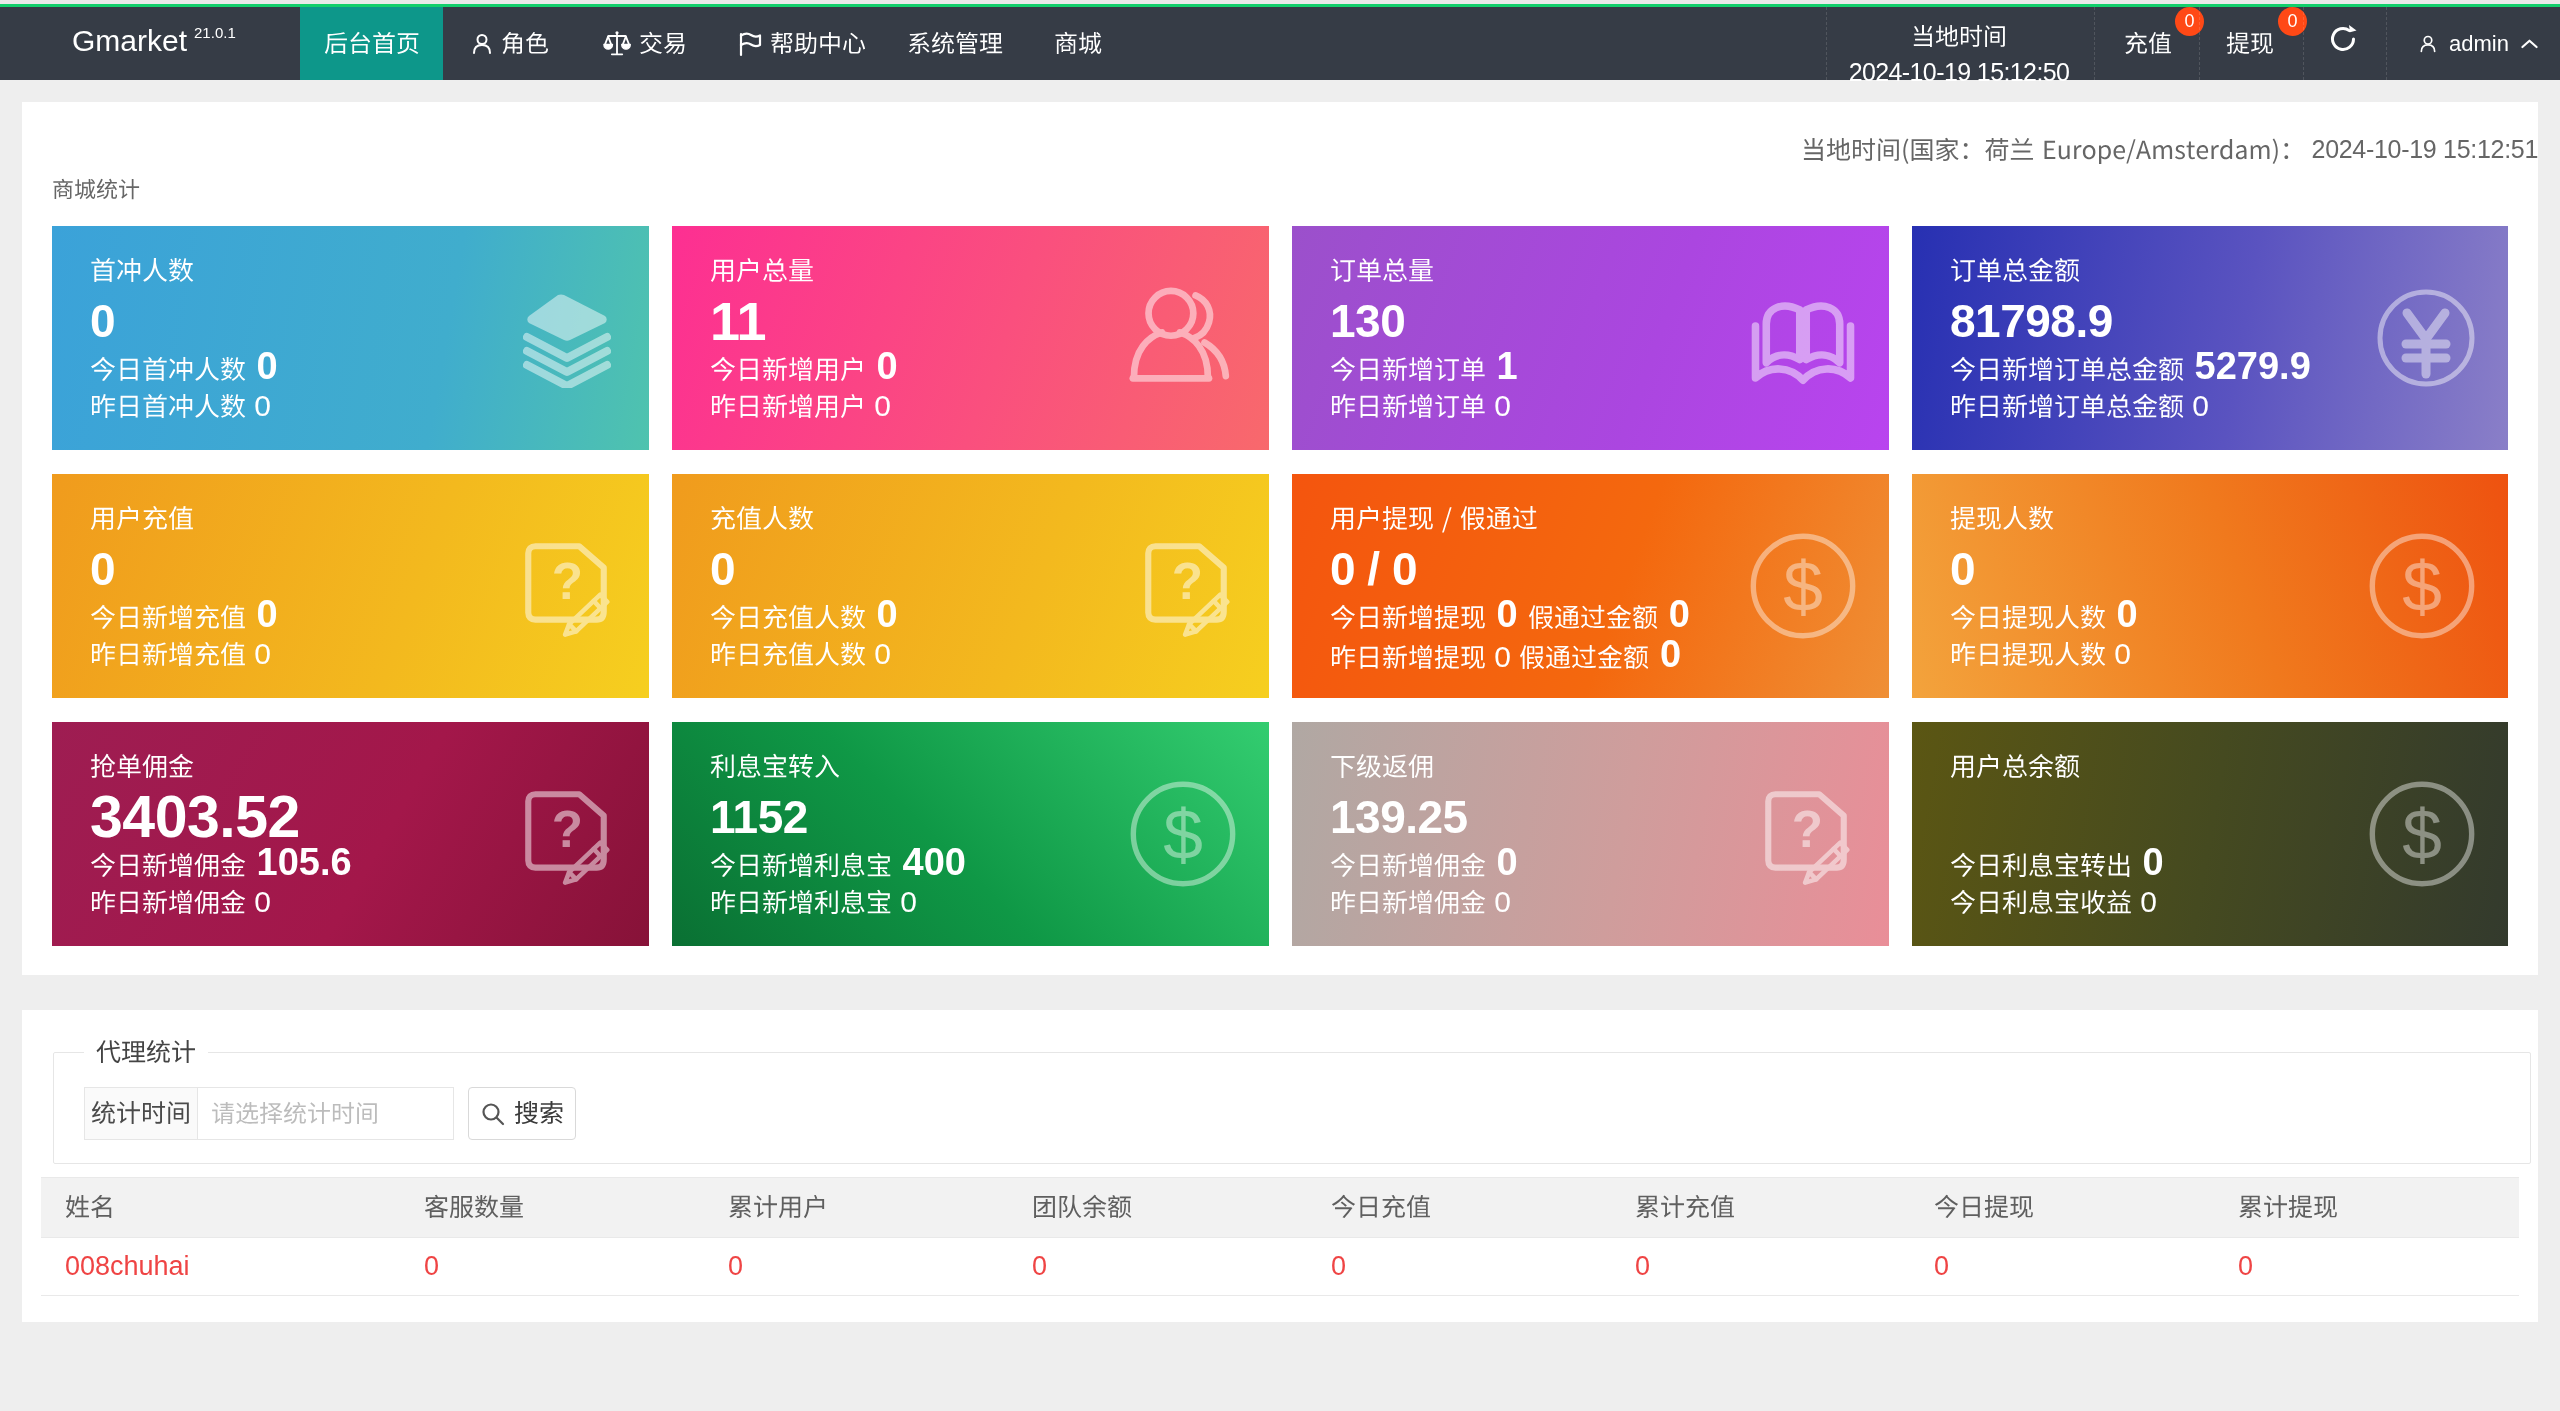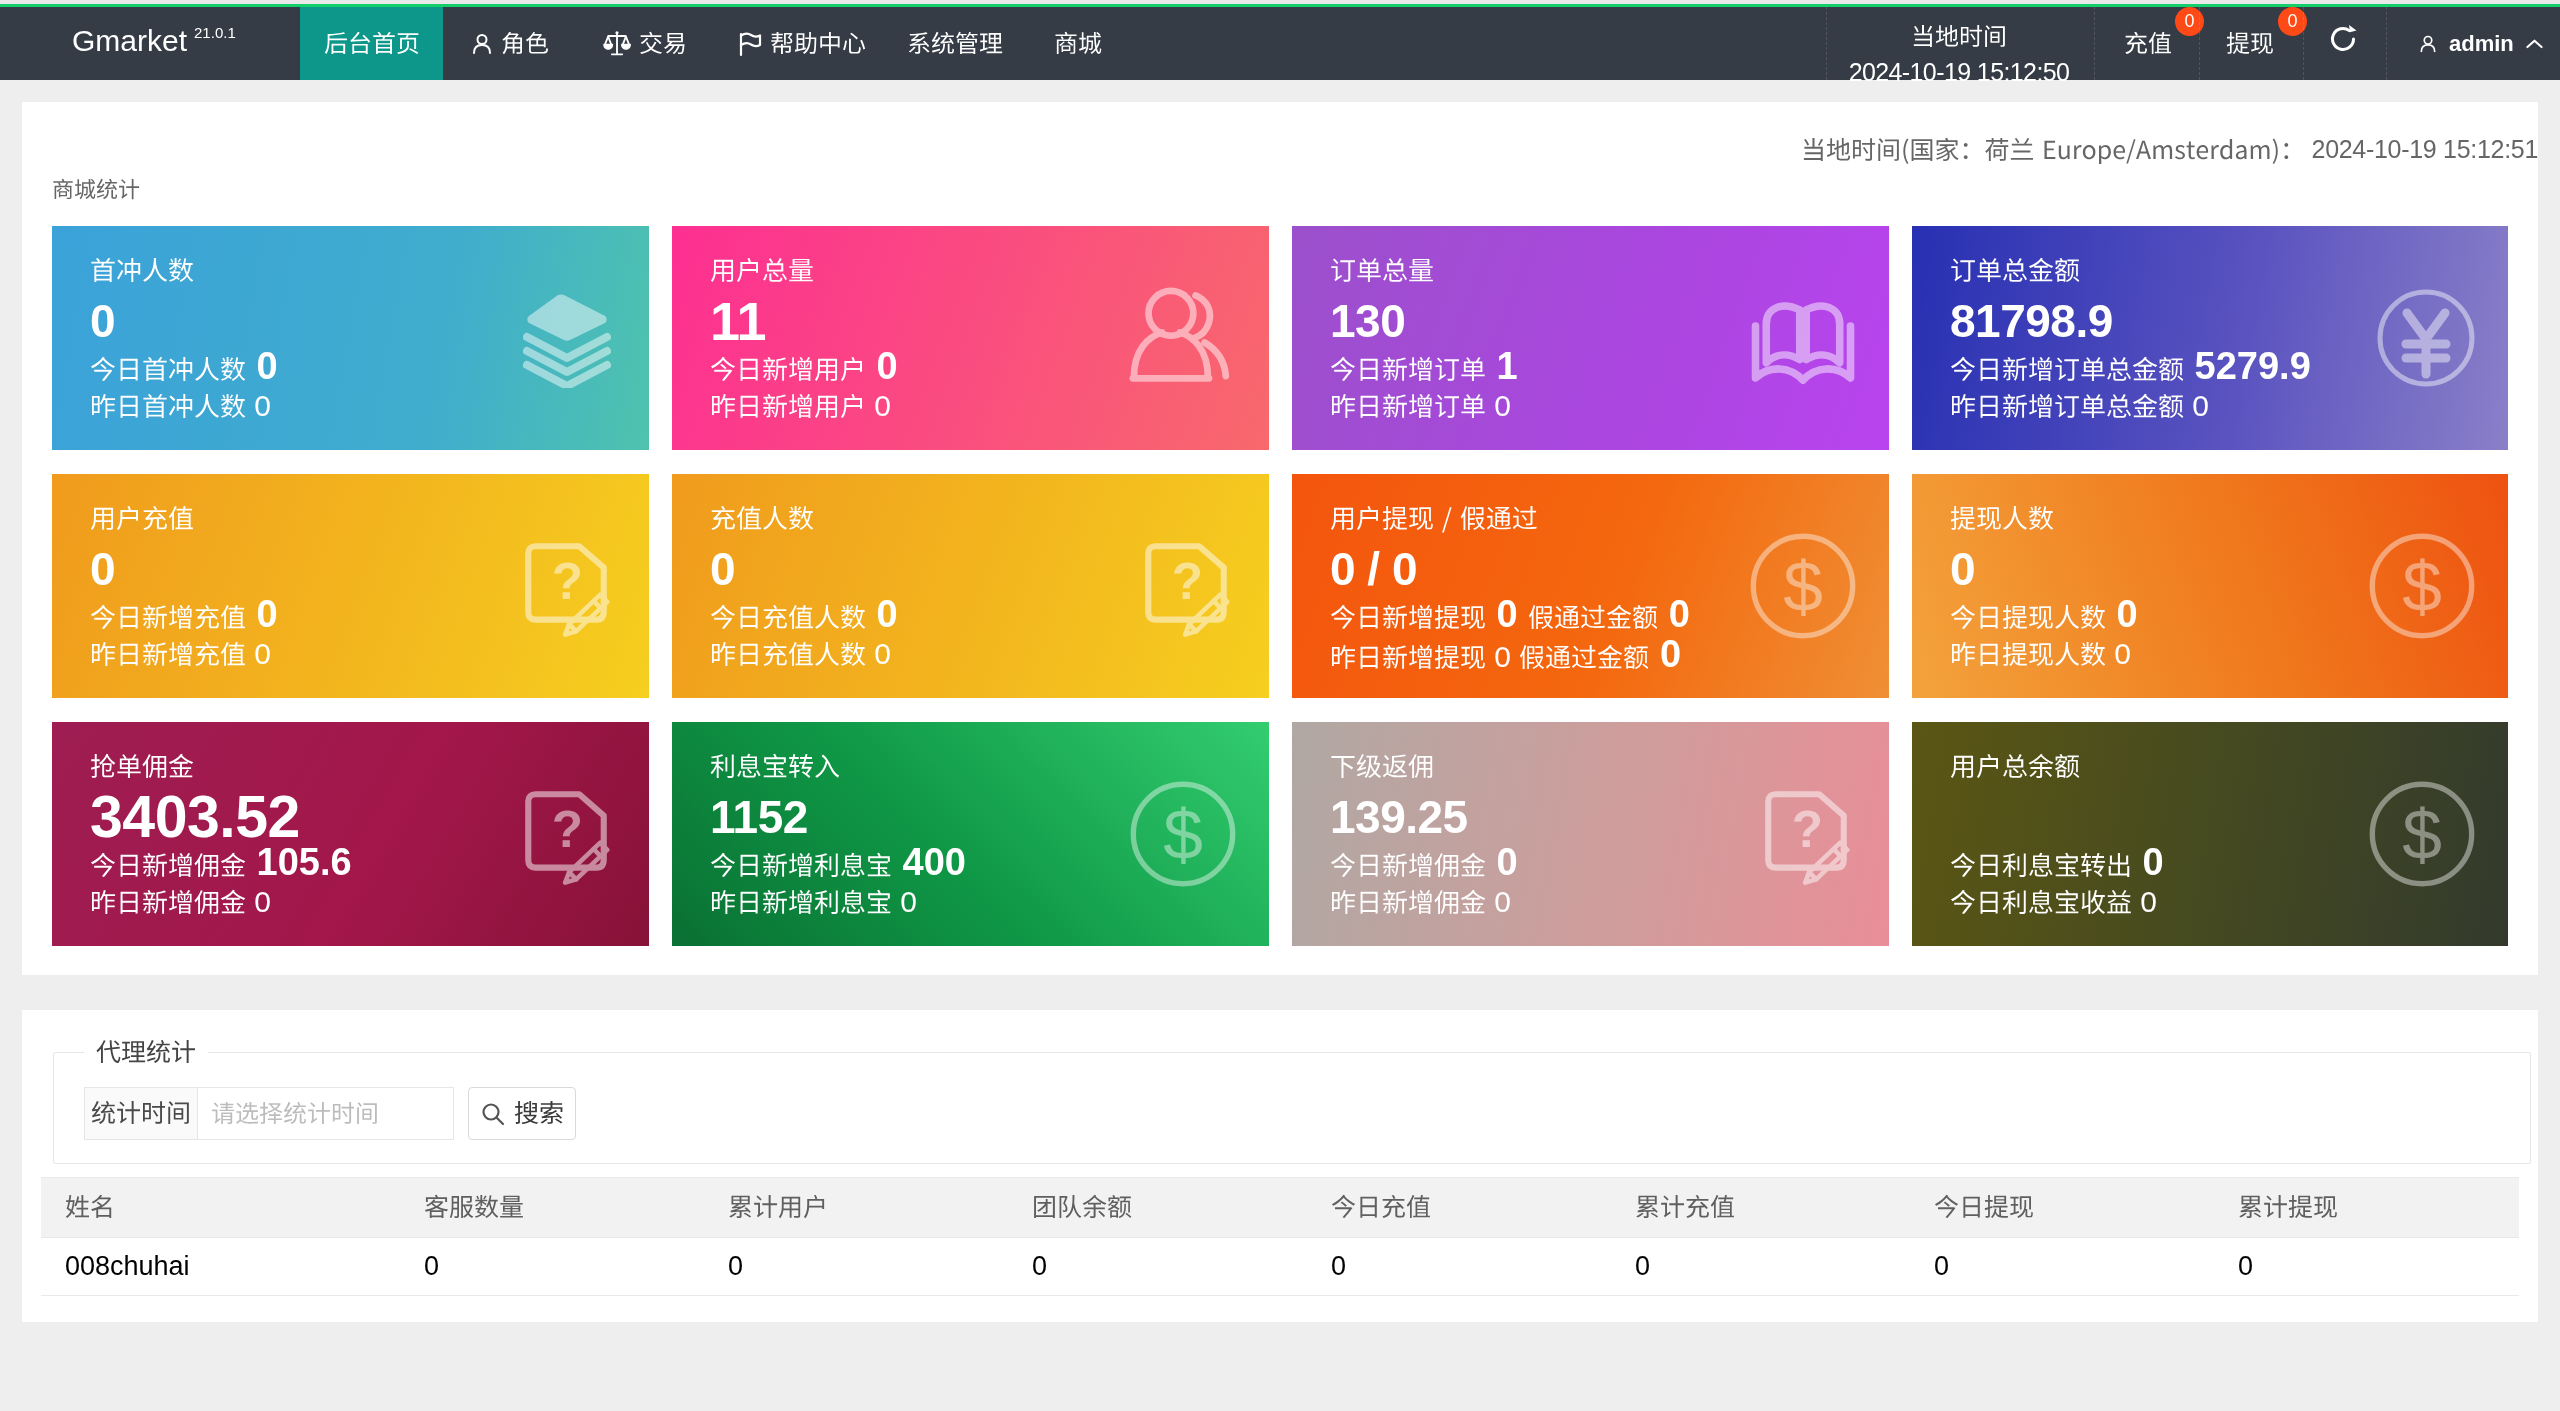--- a/index.html
+++ b/index.html
@@ -11,21 +11,21 @@
 .tab{position:absolute;top:0;height:73px;display:flex;align-items:center;justify-content:center}
 .tab.active{left:300px;width:143px;background:#0d978a}
 .mi{margin-right:7px;display:inline-flex;align-items:center}
 .timebox{position:absolute;left:1846px;width:226px;top:16px;text-align:center;line-height:33px}
 .date{font-size:25px;letter-spacing:-0.6px;white-space:nowrap}
 .sep{position:absolute;top:0;height:73px;border-left:1px dashed rgba(255,255,255,0.13)}
 .navact{position:absolute;top:0;height:73px;display:flex;align-items:center;justify-content:center}
 .badge{position:absolute;right:-12px;top:0px;width:29px;height:29px;border-radius:50%;background:#ff4916;color:#fff;font-size:18px;line-height:29px;text-align:center}
 .ricon{position:absolute;left:2328px;top:17px}
 .admin{position:absolute;left:2418px;top:0;height:73px;display:flex;align-items:center}
-.aname{font-size:22px;font-weight:bold;margin:0 12px 0 11px}
+.aname{font-size:22px;font-weight:normal;margin:0 12px 0 11px}
 .panel{position:absolute;left:22px;width:2516px;background:#fff}
 .p1{top:102px;height:873px}
 .p2{top:1010px;height:312px}
 .hline{position:absolute;top:33px;left:0;width:100%;text-align:right;color:#666}
 .hdate{font-size:25px;color:#666;vertical-align:1px;letter-spacing:-0.3px}
 .sctit{position:absolute;top:76px;left:30px}
 .grid{position:absolute;left:30px;top:124px;display:grid;grid-template-columns:597px 597px 597px 596px;grid-auto-rows:224px;column-gap:23px;row-gap:24px}
 .card{position:relative;color:#fff;overflow:hidden}
 .ct{position:absolute;left:38px;top:31px}
 .big{position:absolute;left:38px;top:70px;font-weight:bold;line-height:50px;letter-spacing:-0.5px}
@@ -39,21 +39,21 @@
 .frow{position:absolute;left:30px;top:21px;display:flex}
 .flabel{width:114px;height:53px;background:#fafafa;border:1px solid #e6e6e6;display:flex;align-items:center;justify-content:center}
 .finput{width:256px;height:53px;background:#fff;border:1px solid #e6e6e6;border-left:none;display:flex;align-items:center;padding-left:13px}
 .fbtn{width:108px;height:53px;margin-left:14px;background:#fff;border:1px solid #d9d9d9;border-radius:4px;display:flex;align-items:center;justify-content:center}
 .btxt{margin-left:8px}
 .tbl{position:absolute;left:19px;top:167px;width:2478px;border-collapse:collapse;table-layout:fixed}
 .tbl tr{height:60px}
 .tbl tr.drow{height:58px}
 .hrow{background:#f2f2f2}
 .tbl th,.tbl td{text-align:left;padding-left:24px;font-weight:normal;border:1px solid #e9e9e9;border-left:none;border-right:none}
-.latin{font-size:27px;color:#000000}
+.latin{font-size:27px;color:#ef4444}
 </style></head>
 <body>
 <div class="topstrip"></div>
 <div class="greenbar"></div>
 <div class="nav">
     <div class="logo">Gmarket<span class="ver">21.0.1</span></div>
 <div class="tab active">
       <svg width="96.0" height="25.9" viewBox="0 0 4000 1080" style="vertical-align:-4.800000000000001px">
         <path transform="scale(1)" fill="#fff" d="M151.0 130.0V389.0C151.0 544.0 140.0 758.0 32.0 910.0C50.0 920.0 82.0 946.0 95.0 962.0C210.0 799.0 227.0 556.0 227.0 389.0H954.0V317.0H227.0V193.0C456.0 178.0 711.0 151.0 885.0 109.0L821.0 48.0C667.0 87.0 388.0 116.0 151.0 130.0ZM312.0 532.0V961.0H387.0V909.0H802.0V959.0H881.0V532.0ZM387.0 839.0V602.0H802.0V839.0Z M1179.0 538.0V959.0H1255.0V905.0H1741.0V957.0H1821.0V538.0ZM1255.0 832.0V610.0H1741.0V832.0ZM1126.0 454.0C1165.0 439.0 1224.0 437.0 1800.0 406.0C1825.0 437.0 1846.0 466.0 1861.0 492.0L1925.0 446.0C1873.0 362.0 1756.0 239.0 1658.0 153.0L1599.0 193.0C1647.0 236.0 1699.0 289.0 1745.0 340.0L1231.0 364.0C1320.0 282.0 1410.0 179.0 1490.0 69.0L1415.0 36.0C1336.0 160.0 1219.0 287.0 1183.0 321.0C1149.0 354.0 1124.0 375.0 1101.0 380.0C1110.0 400.0 1122.0 438.0 1126.0 454.0Z M2243.0 568.0H2755.0V670.0H2243.0ZM2243.0 507.0V408.0H2755.0V507.0ZM2243.0 730.0H2755.0V836.0H2243.0ZM2228.0 65.0C2259.0 98.0 2294.0 144.0 2313.0 178.0H2054.0V248.0H2456.0C2450.0 278.0 2442.0 312.0 2433.0 341.0H2168.0V960.0H2243.0V903.0H2755.0V960.0H2833.0V341.0H2512.0L2546.0 248.0H2949.0V178.0H2696.0C2725.0 143.0 2757.0 101.0 2785.0 60.0L2702.0 38.0C2681.0 80.0 2643.0 138.0 2611.0 178.0H2345.0L2389.0 155.0C2370.0 122.0 2331.0 72.0 2294.0 36.0Z M3464.0 418.0V599.0C3464.0 706.0 3421.0 825.0 3050.0 899.0C3066.0 915.0 3087.0 944.0 3096.0 960.0C3485.0 876.0 3541.0 737.0 3541.0 600.0V418.0ZM3545.0 770.0C3661.0 824.0 3812.0 907.0 3885.0 963.0L3932.0 903.0C3854.0 848.0 3703.0 769.0 3589.0 719.0ZM3171.0 285.0V752.0H3248.0V355.0H3760.0V750.0H3839.0V285.0H3478.0C3497.0 250.0 3517.0 207.0 3535.0 165.0H3935.0V95.0H3074.0V165.0H3449.0C3437.0 204.0 3419.0 249.0 3403.0 285.0Z"></path>
       </svg>

